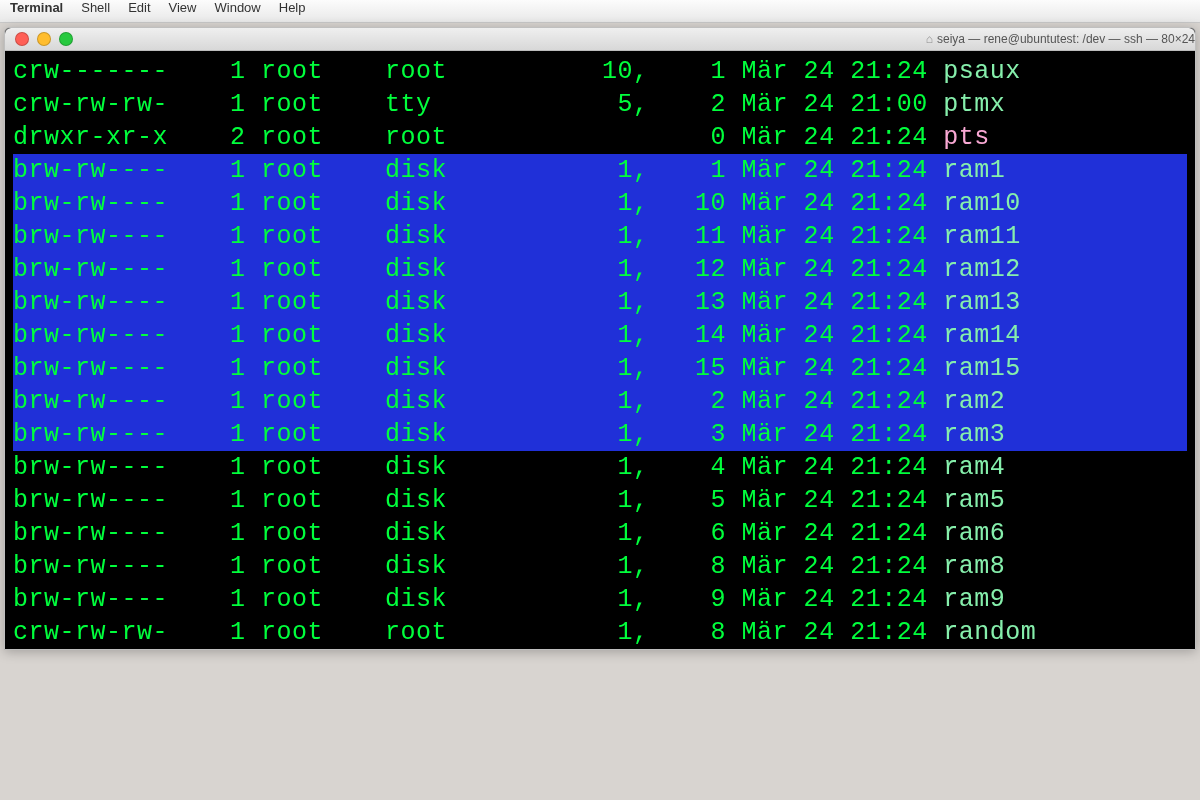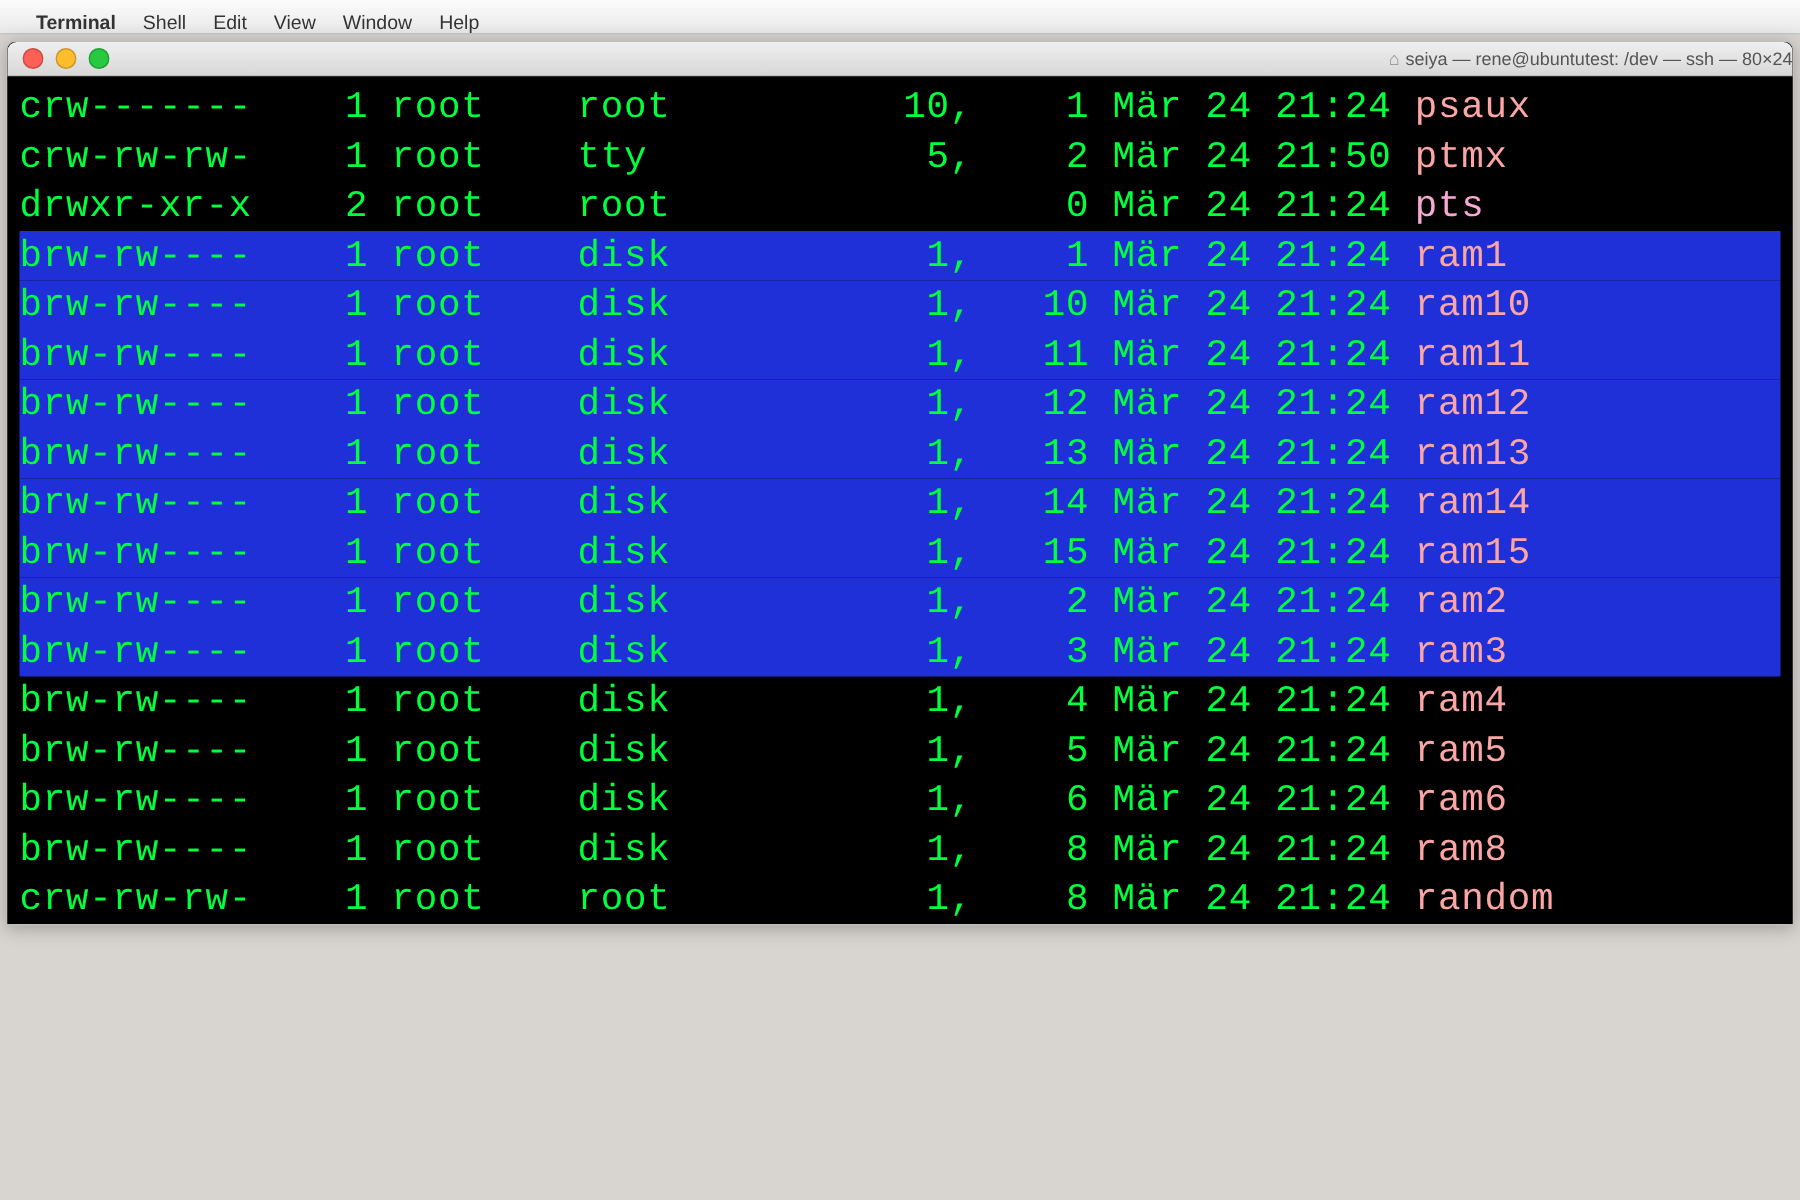--- a/index.html
+++ b/index.html
@@ -1,35 +1,35 @@
 <!DOCTYPE html>
 <html><head>
 <meta charset="utf-8">
 <style>
   html,body{margin:0;padding:0;width:1200px;height:800px;overflow:hidden;font-family:-apple-system,Helvetica,Arial,sans-serif;background:#d8d4d0;}
   
-  .menubar{height:22px;background:linear-gradient(#fcfcfc,#e8e8e8);border-bottom:1px solid #c8c8c8;display:flex;align-items:flex-end;padding:0 24px;font-size:13px;color:#333;}
+  .menubar{height:22px;background:linear-gradient(#fcfcfc,#e8e8e8);border-bottom:1px solid #c8c8c8;display:flex;align-items:flex-start;padding:0 10px;font-size:13px;color:#333;}
   .menubar span{margin-right:18px;}
   .menubar .app{font-weight:600;}
   
   .window{margin:4px 4px 0 4px;border:1px solid #bfbfbf;border-radius:6px 6px 0 0;background:#000;box-shadow:0 2px 12px rgba(0,0,0,.25);}
   .titlebar{height:22px;background:linear-gradient(#efefef,#d8d8d8);border-bottom:1px solid #bcbcbc;border-radius:6px 6px 0 0;display:flex;align-items:center;position:relative;}
   .traffic{display:flex;gap:8px;padding-left:10px;}
   .dot{width:12px;height:12px;border-radius:50%;border:1px solid rgba(0,0,0,.2);}
   .dot.red{background:#ff5f56;}
   .dot.yellow{background:#ffbd2e;}
   .dot.green{background:#27c93f;}
   .title{position:absolute;left:0;right:0;text-align:right;font-size:12px;color:#555;pointer-events:none;}
   .title .home{opacity:.6;margin-right:4px;}
   
   .term{background:#000;padding:4px 8px 0 8px;font-family:Menlo,Consolas,"Courier New",monospace;font-size:25px;line-height:33px;letter-spacing:0.5px;}
   .row{white-space:pre;color:#00ff3c;}
   .row.sel{background:#2030d8;}
   .c-green{color:#00ff3c;margin-top:12px;}
-  .c-yellow{color:#fca5a5;text-align:right;}
+  .c-yellow{color:#86efac;text-align:right;}
   .c-purple{color:#f9a8d4;}
 </style>
 </head>
 <body>
 
 <div class="menubar">
   <span class="app">Terminal</span>
   <span>Shell</span>
   <span>Edit</span>
   <span>View</span>
@@ -43,30 +43,31 @@
       <div class="dot red"></div>
       <div class="dot yellow"></div>
       <div class="dot green"></div>
     </div>
     <div class="title">
       <span class="home">⌂</span><span>seiya — rene@ubuntutest: /dev — ssh — 80×24</span>
     </div>
   </div>
   <div class="term" id="term">
       <div class="row"><span class="c-green">crw-------    1 root    root          10,    1 Mär 24 21:24 </span><span class="c-yellow">psaux</span></div>
-      <div class="row"><span class="c-green">crw-rw-rw-    1 root    tty            5,    2 Mär 24 21:50 </span><span class="c-yellow">ptmx</span></div>
+      <div class="row"><span class="c-green">crw-rw-rw-    1 root    tty            5,    2 Mär 24 21:00 </span><span class="c-yellow">ptmx</span></div>
       <div class="row"><span class="c-green">drwxr-xr-x    2 root    root                 0 Mär 24 21:24 </span><span class="c-purple">pts</span></div>
       <div class="row sel"><span class="c-green">brw-rw----    1 root    disk           1,    1 Mär 24 21:24 </span><span class="c-yellow">ram1</span></div>
       <div class="row sel"><span class="c-green">brw-rw----    1 root    disk           1,   10 Mär 24 21:24 </span><span class="c-yellow">ram10</span></div>
       <div class="row sel"><span class="c-green">brw-rw----    1 root    disk           1,   11 Mär 24 21:24 </span><span class="c-yellow">ram11</span></div>
       <div class="row sel"><span class="c-green">brw-rw----    1 root    disk           1,   12 Mär 24 21:24 </span><span class="c-yellow">ram12</span></div>
       <div class="row sel"><span class="c-green">brw-rw----    1 root    disk           1,   13 Mär 24 21:24 </span><span class="c-yellow">ram13</span></div>
       <div class="row sel"><span class="c-green">brw-rw----    1 root    disk           1,   14 Mär 24 21:24 </span><span class="c-yellow">ram14</span></div>
       <div class="row sel"><span class="c-green">brw-rw----    1 root    disk           1,   15 Mär 24 21:24 </span><span class="c-yellow">ram15</span></div>
       <div class="row sel"><span class="c-green">brw-rw----    1 root    disk           1,    2 Mär 24 21:24 </span><span class="c-yellow">ram2</span></div>
       <div class="row sel"><span class="c-green">brw-rw----    1 root    disk           1,    3 Mär 24 21:24 </span><span class="c-yellow">ram3</span></div>
       <div class="row"><span class="c-green">brw-rw----    1 root    disk           1,    4 Mär 24 21:24 </span><span class="c-yellow">ram4</span></div>
       <div class="row"><span class="c-green">brw-rw----    1 root    disk           1,    5 Mär 24 21:24 </span><span class="c-yellow">ram5</span></div>
       <div class="row"><span class="c-green">brw-rw----    1 root    disk           1,    6 Mär 24 21:24 </span><span class="c-yellow">ram6</span></div>
       <div class="row"><span class="c-green">brw-rw----    1 root    disk           1,    8 Mär 24 21:24 </span><span class="c-yellow">ram8</span></div>
+      <div class="row"><span class="c-green">brw-rw----    1 root    disk           1,    9 Mär 24 21:24 </span><span class="c-yellow">ram9</span></div>
       <div class="row"><span class="c-green">crw-rw-rw-    1 root    root           1,    8 Mär 24 21:24 </span><span class="c-yellow">random</span></div>
     </div>
 </div>
 
 </body></html>

